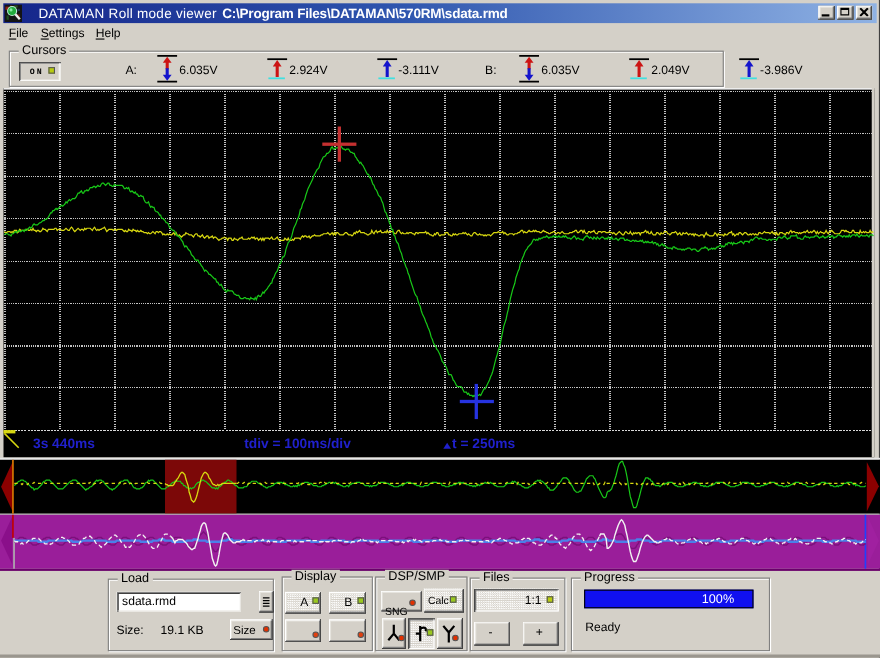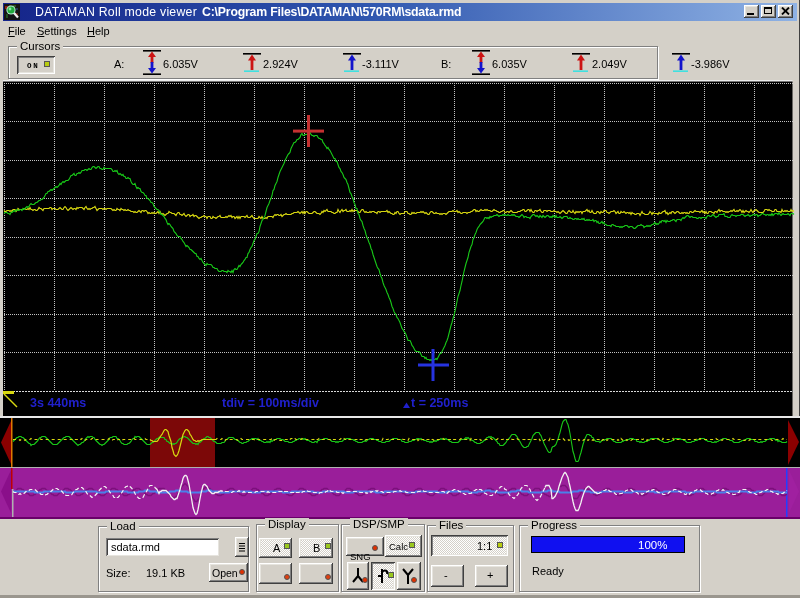--- a/index.html
+++ b/index.html
@@ -197,21 +197,21 @@
     <g stroke="#000" stroke-width="1">
       <line x1="1" y1="1.5" x2="7" y2="1.5"></line>
       <line x1="1" y1="4" x2="7" y2="4"></line>
       <line x1="1" y1="6.5" x2="7" y2="6.5"></line>
       <line x1="1" y1="9" x2="7" y2="9"></line>
     </g>
   </svg>
 <div class="abs t11" style="left:106px;top:567px;">Size:</div>
 <div class="abs t11" style="left:146px;top:567px;">19.1 KB</div>
 <div class="abs raised" style="left:209px;top:563px;width:39px;height:19px;"></div>
-<div class="abs" style="left:212px;top:567px;font-size:10.5px;color:#000;">Open</div>
+<div class="abs" style="left:212px;top:567px;font-size:10.5px;color:#000;">Size</div>
 <div class="led" style="left:239px;top:569px;background:#e03000;border-radius:50%;"></div>
 
 <div class="gb" style="left:256px;top:524px;width:83px;height:68px;">
     <span>Display</span>
   </div>
 <div class="abs raised dither" style="left:259px;top:538px;width:33px;height:20px;"></div>
 <div class="abs t11" style="left:273px;top:542px;">A</div>
 <div class="led" style="left:284px;top:543px;background:#9ac81e;"></div>
 <div class="abs raised dither" style="left:299px;top:538px;width:34px;height:20px;"></div>
 <div class="abs t11" style="left:313px;top:542px;">B</div>

